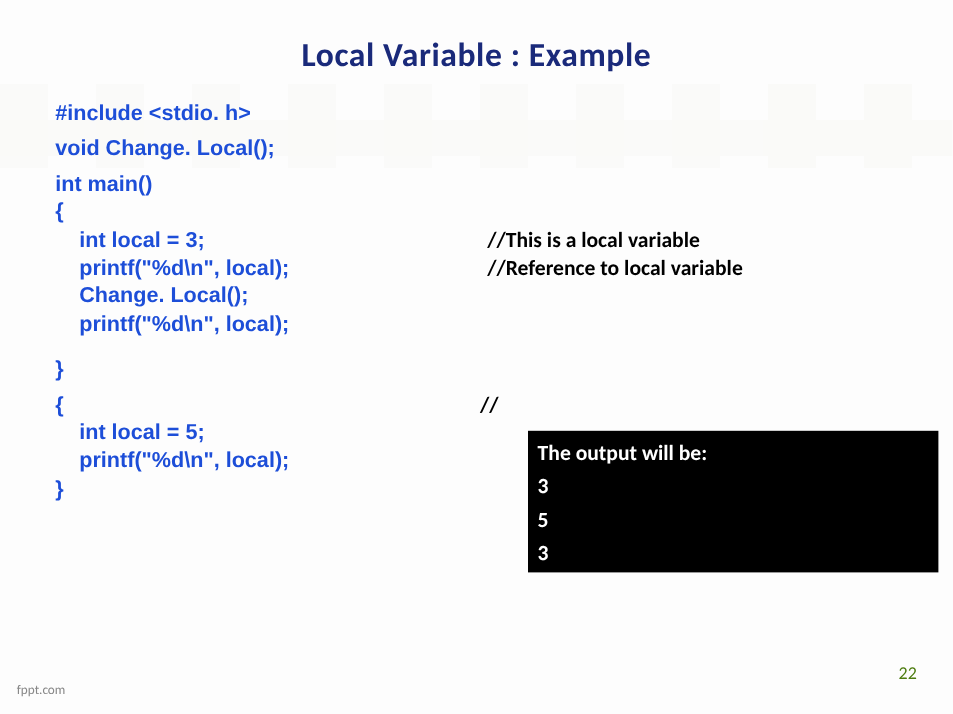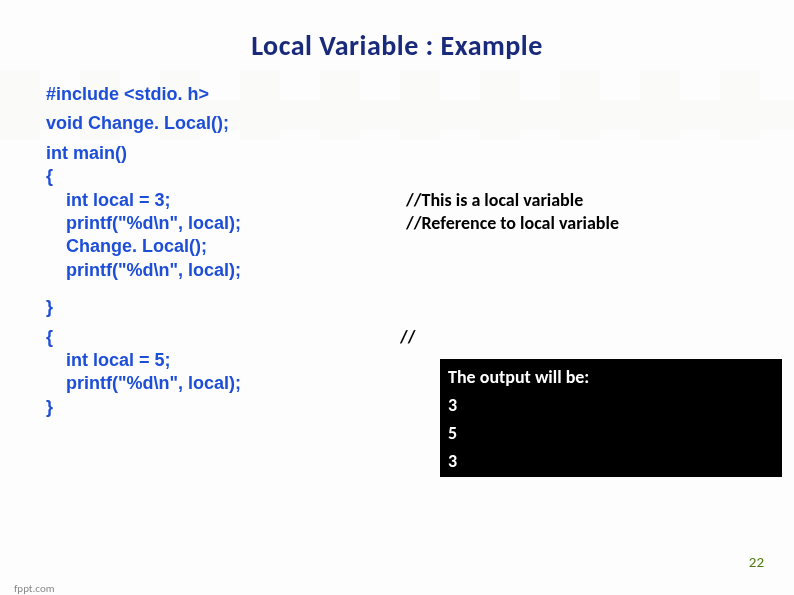--- a/index.html
+++ b/index.html
@@ -87,21 +87,21 @@
   .page-num {
     position: absolute;
     right: 30px;
     bottom: 24px;
     font-size: 15px;
     color: #4d7c0f;
   }
   .footer {
     position: absolute;
     left: 14px;
-    bottom: 0;
+    bottom: 14px;
     font-size: 11px;
     color: #888;
   }
 </style>
 </head>
 <body>
 
 <div class="bg-pattern"></div>
 
 <h1 class="title">Local Variable : Example</h1>

